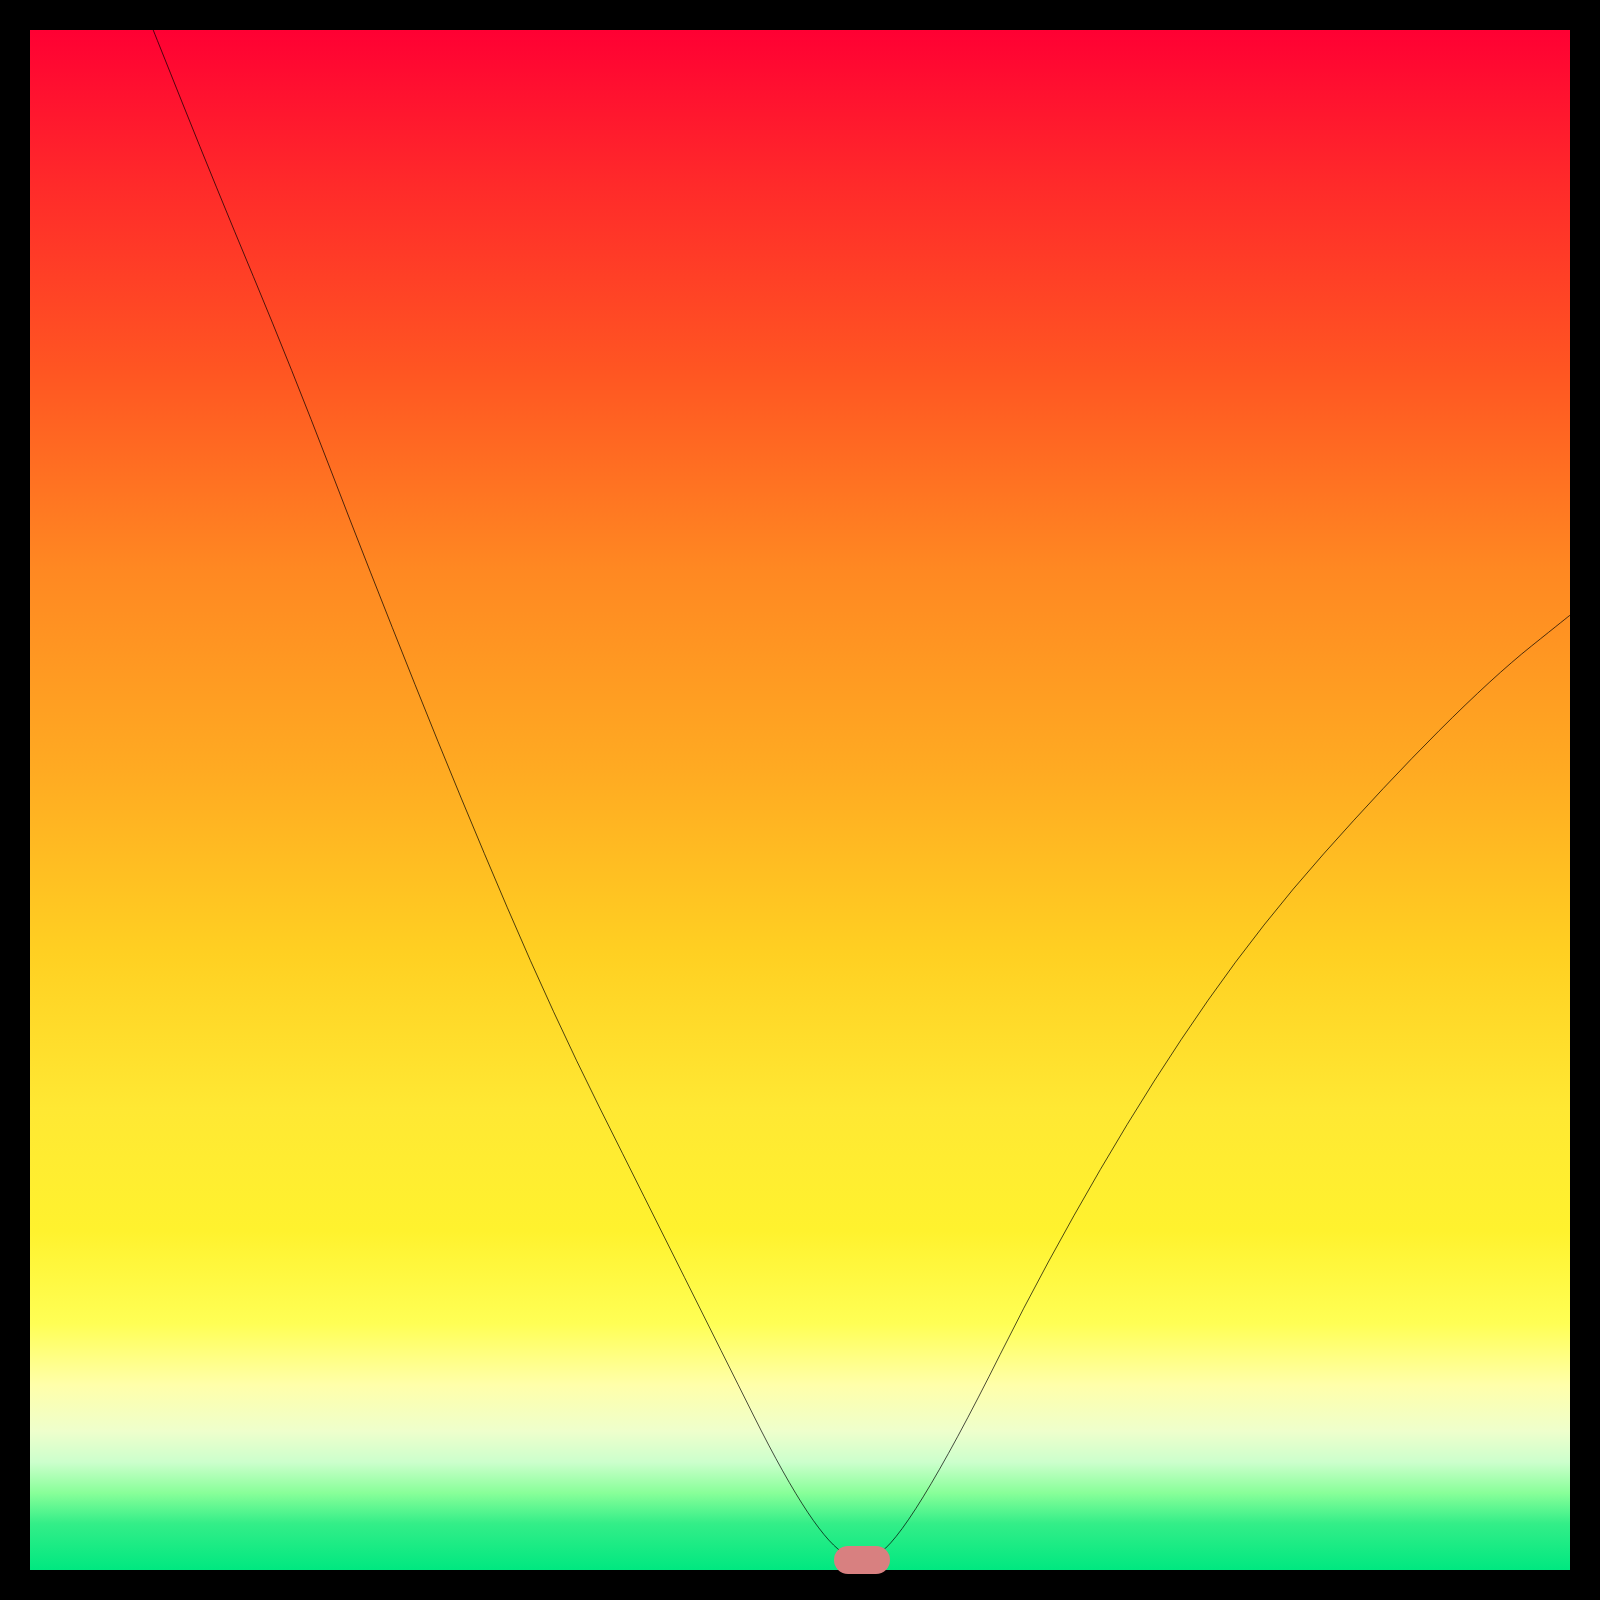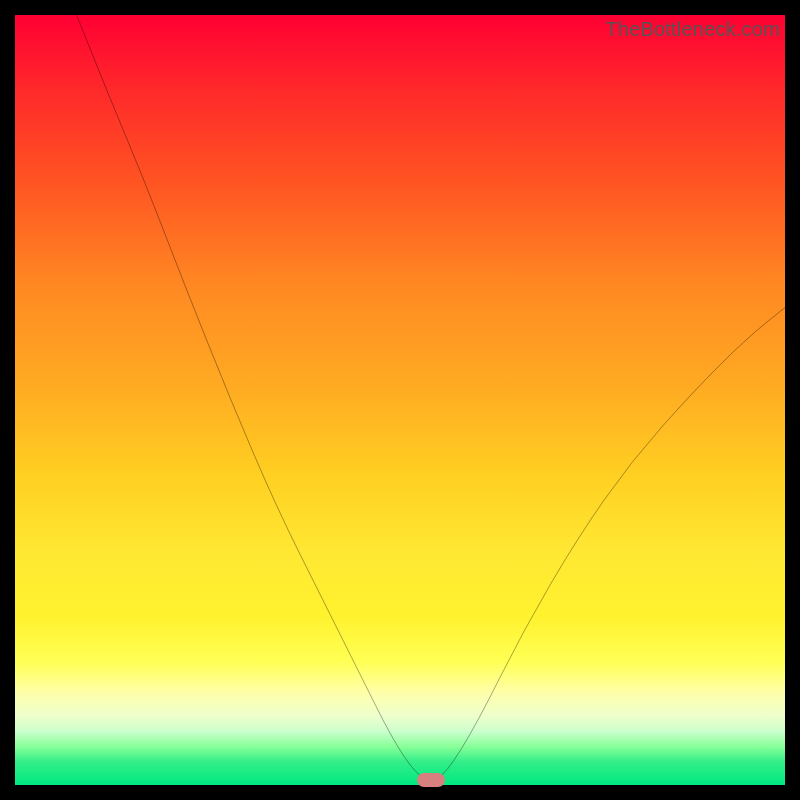--- a/index.html
+++ b/index.html
@@ -72,14 +72,13 @@
 </head>
 <body>
 
 <div class="chart-container">
   <div class="plot-area">
     <svg class="curve" viewBox="0 0 100 100" preserveAspectRatio="none">
       <path d="M 8 0 Q 8 0 10 5 Q 12 10 14.5 16 Q 17 22 19.5 28.5 Q 22 35 25 42.5 Q 28 50 31 57 Q 34 64 37 70 Q 40 76 42.5 81 Q 45 86 47 90 Q 49 94 50.5 96.25 Q 52 98.5 53 99 Q 54 99.5 55 99 Q 56 98.5 58 95.25 Q 60 92 63 86 Q 66 80 69.5 74 Q 73 68 76.5 63 Q 80 58 84 53.5 Q 88 49 91.5 45.5 Q 95 42 97.5 40 T 100 38 " fill="none" stroke="#000" stroke-width="0.35" vector-effect="non-scaling-stroke" stroke-linecap="round" stroke-linejoin="round"></path>
     </svg>
     <div class="marker" style="left: 415.8px; top: 764.61px; background: rgb(216, 128, 128);"></div>
   </div>
-  <div class="watermark">TheBottleneck.com</div>
 </div>
 
 </body></html>

